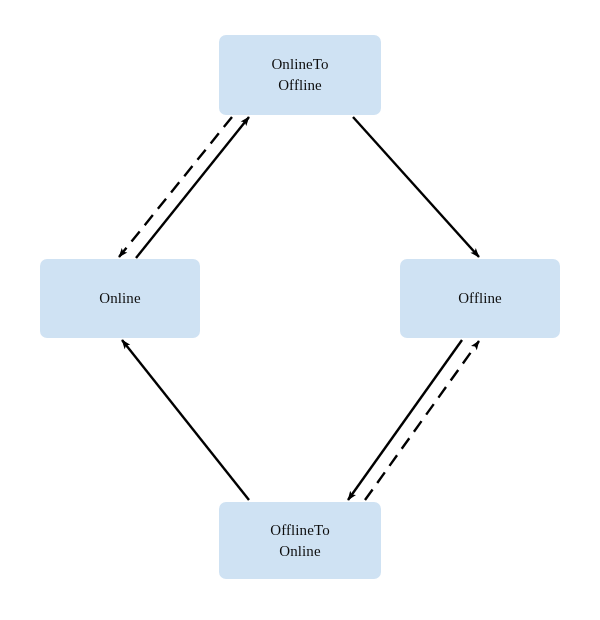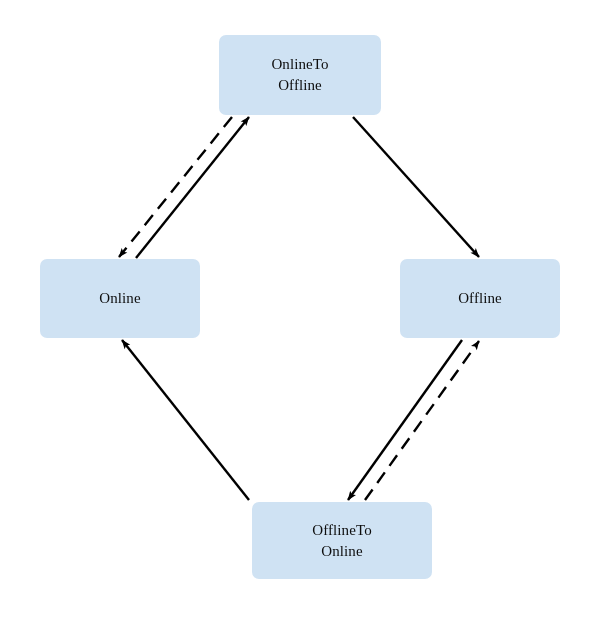--- a/index.html
+++ b/index.html
@@ -75,18 +75,18 @@
   </div>
 
   <div class="node" id="node-online" style="left: 40px; top: 259px; width: 160px; height: 79px; background: rgb(207, 226, 243); color: rgb(13, 13, 13);">
     <span class="node-label">Online</span>
   </div>
 
   <div class="node" id="node-offline" style="left: 400px; top: 259px; width: 160px; height: 79px; background: rgb(207, 226, 243); color: rgb(13, 13, 13);">
     <span class="node-label">Offline</span>
   </div>
 
-  <div class="node" id="node-offline-to-online" style="left: 219px; top: 502px; width: 180px; height: 77px; background: rgb(207, 226, 243); color: rgb(13, 13, 13); margin-left: 33px;">
+  <div class="node" id="node-offline-to-online" style="left: 219px; top: 502px; width: 162px; height: 77px; background: rgb(207, 226, 243); color: rgb(13, 13, 13);">
     <span class="node-label">OfflineTo
 Online</span>
   </div>
 
 </div>
 
 </body></html>

